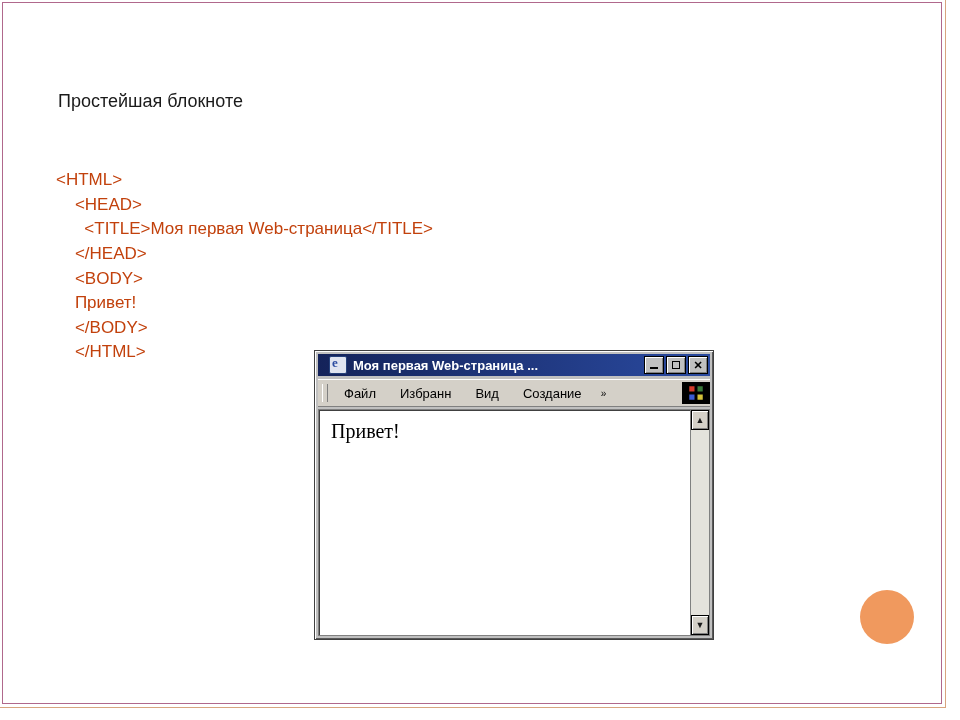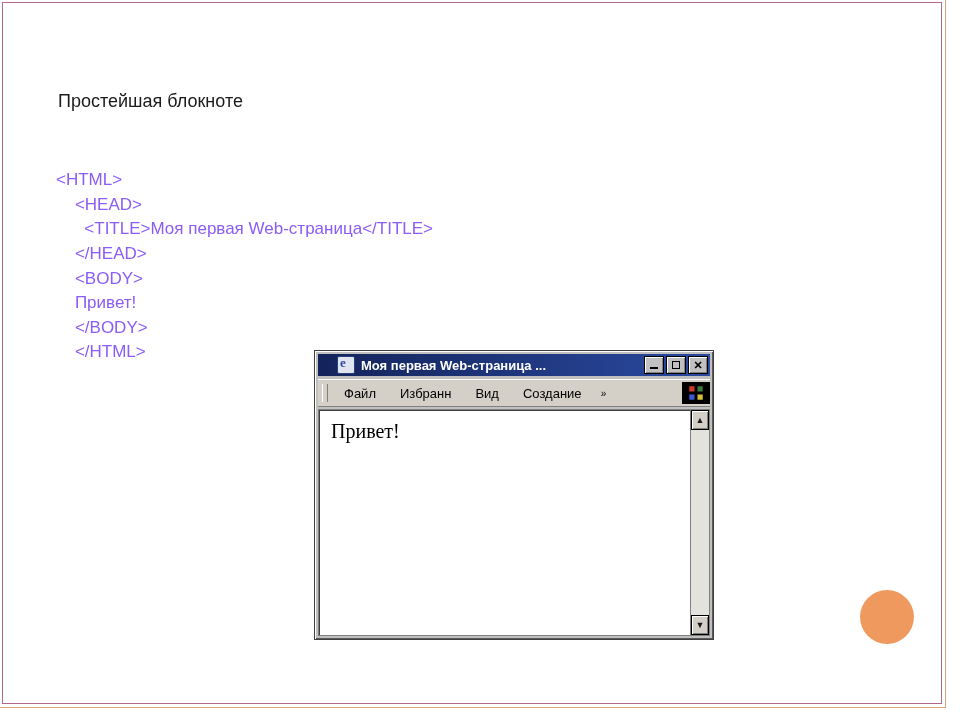--- a/index.html
+++ b/index.html
@@ -42,21 +42,21 @@
   }
 
   .code-block {
     position: absolute;
     left: 56px;
     top: 168px;
     font-family: Arial, sans-serif;
     font-size: 17px;
     line-height: 1.45;
     white-space: pre;
-    color: #8b5cf6;
+    color: #c2410c;
   }
 
   
   .browser {
     position: absolute;
     left: 314px;
     top: 350px;
     width: 398px;
     height: 288px;
     background: #c0c0c0;
@@ -66,21 +66,21 @@
     flex-direction: column;
     font-family: Tahoma, Arial, sans-serif;
   }
 
   .titlebar {
     height: 22px;
     margin: 3px;
     background: linear-gradient(to right, #14235a, #2a4aa0);
     display: flex;
     align-items: center;
-    padding-left: 19px;
+    padding-left: 11px;
     gap: 6px;
   }
   .titlebar .app-icon {
     width: 16px;
     height: 16px;
     background: #e0e4f0;
     border: 1px solid #25407a;
     border-radius: 2px;
     position: relative;
     overflow: hidden;

